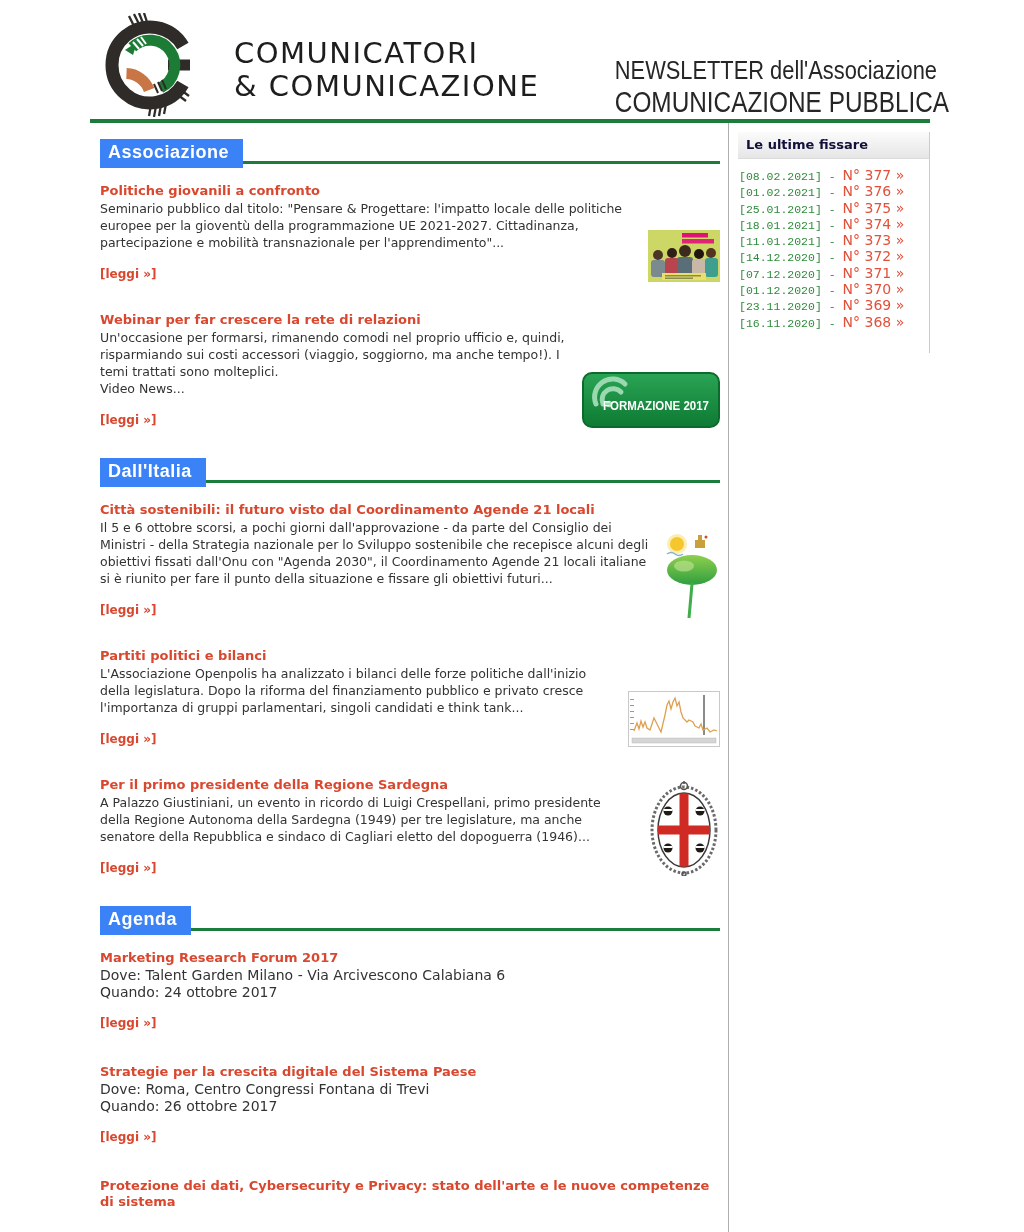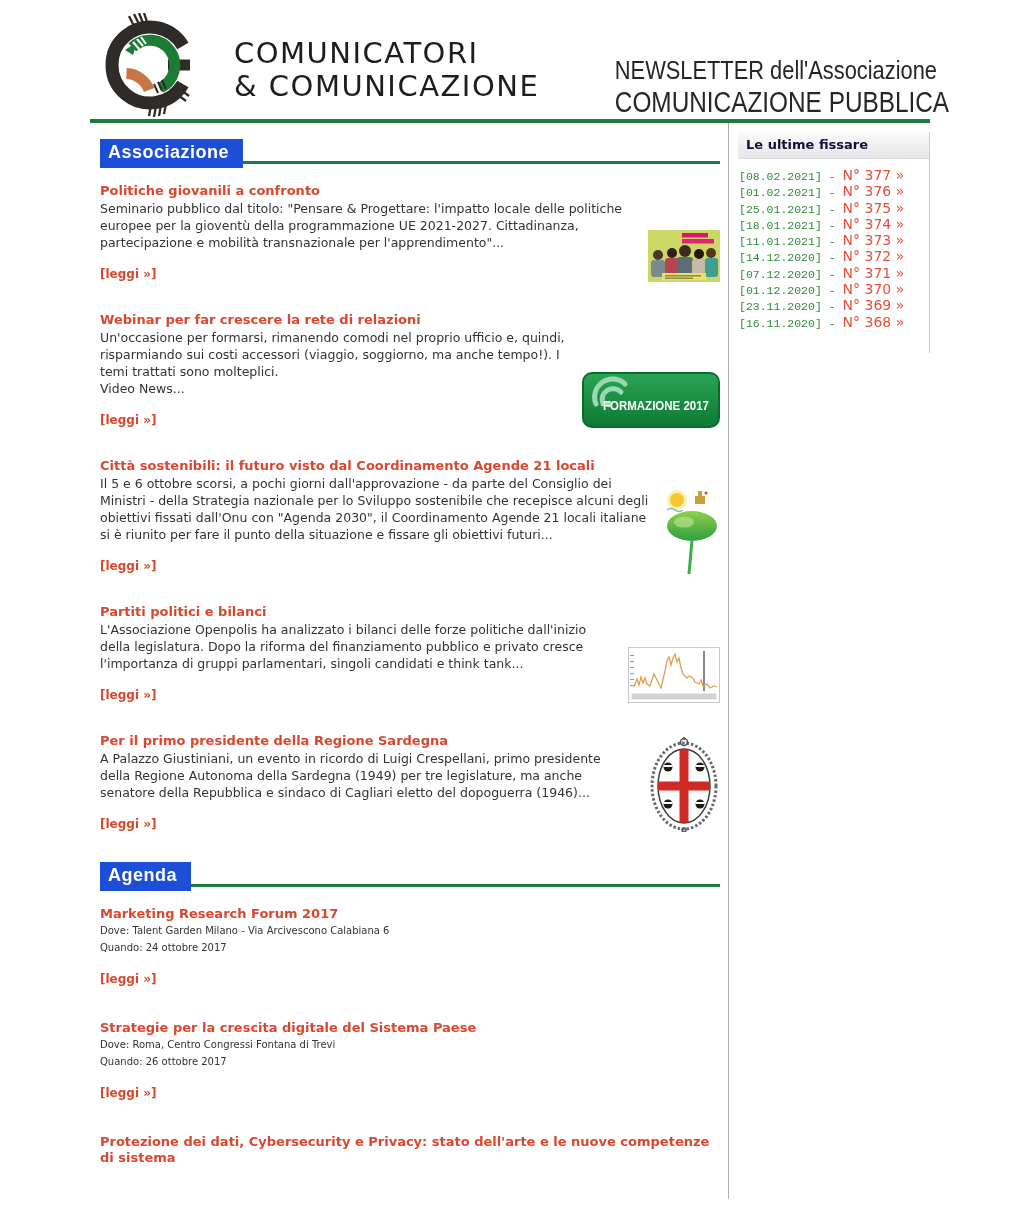--- a/index.html
+++ b/index.html
@@ -20,32 +20,32 @@
   .green-rule { height:4px; background:#1c7c3b; }
 
   
   .content-row { display:flex; min-height:1062px; }
   .main { width:639px; padding:0 8px 0 10px; border-right:1px solid #aeaeae; }
   .sidebar { flex:1; padding-left:9px; }
 
   .edition { font-size:14px; font-weight:bold; color:#1e1e1e; margin:17px 0 8px; }
 
   .section-head { display:flex; align-items:flex-end; margin:16px 0 15px; }
-  .section-label { background:#1d4ed8; color:#fff; font-family:"Liberation Sans",sans-serif; font-size:18px; font-weight:bold; padding:3px 14px 5px 8px; letter-spacing:0.5px; }
+  .section-label { background:#3b82f6; color:#fff; font-family:"Liberation Sans",sans-serif; font-size:18px; font-weight:bold; padding:3px 14px 5px 8px; letter-spacing:0.5px; }
   .section-rule { flex:1; height:3px; background:#1c7c3b; margin-bottom:4px; }
 
   .article { display:flex; align-items:flex-end; margin-bottom:30px; }
   .atext { flex:1; }
   .a-title { color:#d9472f; font-weight:bold; font-size:13px; line-height:16px; margin-bottom:1px; cursor:pointer; }
   .a-body { color:#333; font-size:12.5px; line-height:17px; white-space:pre-line; }
   .a-leggi { display:inline-block; color:#d9472f; font-weight:bold; font-size:12px; margin-top:16px; cursor:pointer; }
   .thumb { margin-left:14px; flex-shrink:0; margin-top:4px; }
 
   .event { margin-bottom:33px; }
-  .e-line { color:#333; font-size:10px; line-height:16.5px; }
+  .e-line { color:#333; font-size:14px; line-height:16.5px; }
 
   
   .sb-box { border-right:1px solid #ccc; padding-bottom:22px; }
   .sb-title { margin-top:9px; background:linear-gradient(#fbfbfb,#e6e6e6); border-bottom:1px solid #dcdcdc; color:#10103a; font-size:13px; font-weight:bold; padding:5px 8px 6px; }
   .sb-list { padding:9px 0 0 1px; }
   .sb-item { font-size:11.5px; line-height:14.3px; white-space:nowrap; }
   .sb-date { color:#2e8b3a; font-family:"Liberation Mono","DejaVu Sans Mono",monospace; }
   .sb-sep { color:#2e8b3a; font-family:"Liberation Mono","DejaVu Sans Mono",monospace; white-space:pre; }
   .sb-link { color:#e2503a; font-size:14px; cursor:pointer; }
 </style>
@@ -150,20 +150,24 @@
           <rect x="1" y="1" width="136" height="54" rx="9" fill="url(#grnbtn)" stroke="#0a6b2c" stroke-width="2"></rect>
           <g stroke="#9ad8b0" fill="none" stroke-linecap="round">
             <path d="M14 32 A18 18 0 0 1 43 12" stroke-width="5"></path>
             <path d="M21 32 A11 11 0 0 1 39 20" stroke-width="5"></path>
           </g>
           <circle cx="27" cy="32" r="3.2" fill="#9ad8b0"></circle>
           <text x="74" y="38" text-anchor="middle" font-size="12.5" font-weight="bold" fill="#ffffff" font-family="Liberation Sans, sans-serif" textLength="106" lengthAdjust="spacingAndGlyphs">FORMAZIONE 2017</text>
         </svg>
       </div>
 
+      <div class="section-head">
+        <div class="section-label">Dall'Italia</div>
+        <div class="section-rule"></div>
+      </div>
 
       <div class="article">
         <div class="atext">
           <div class="a-title">Città sostenibili: il futuro visto dal Coordinamento Agende 21 locali</div>
           <div class="a-body">Il 5 e 6 ottobre scorsi, a pochi giorni dall'approvazione - da parte del Consiglio dei Ministri - della Strategia nazionale per lo Sviluppo sostenibile che recepisce alcuni degli obiettivi fissati dall'Onu con "Agenda 2030", il Coordinamento Agende 21 locali italiane si è riunito per fare il punto della situazione e fissare gli obiettivi futuri...</div>
           <div class="a-leggi">[leggi »]</div>
         </div>
         <svg class="thumb" width="56" height="85" viewBox="0 0 56 85">
           <circle cx="13" cy="11" r="10" fill="#f8e27a" opacity="0.6"></circle>
           <circle cx="13" cy="11" r="7" fill="#f5c62e"></circle>

